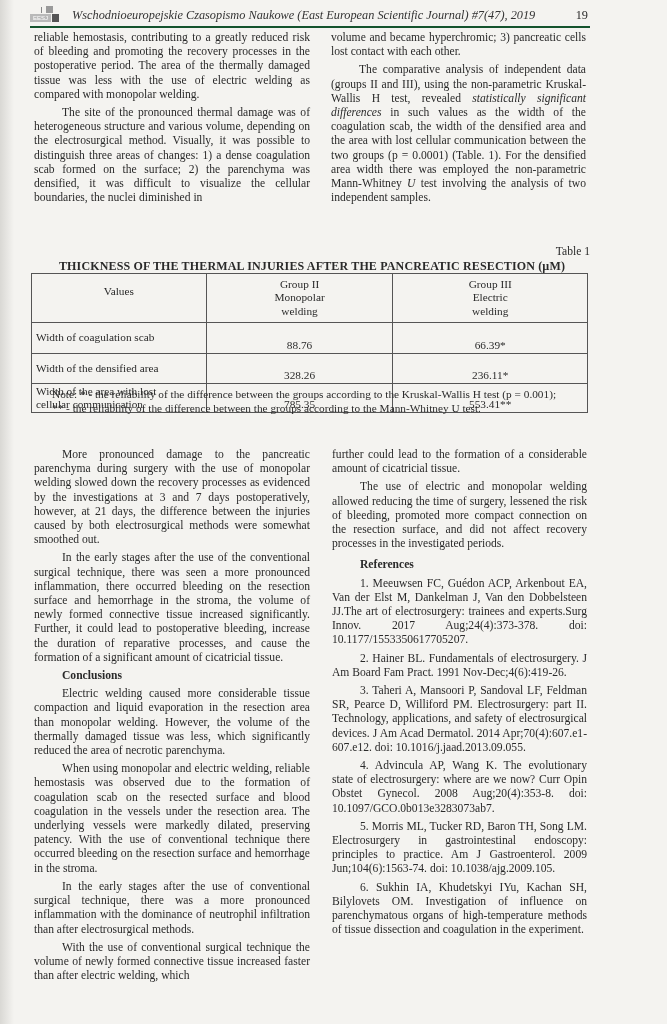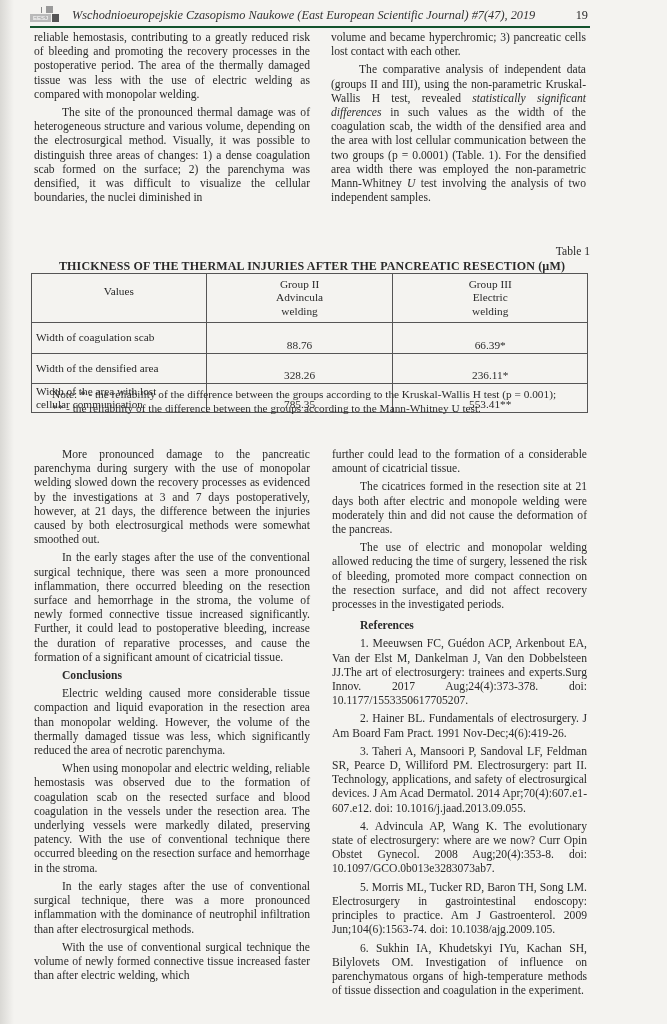--- a/index.html
+++ b/index.html
@@ -94,21 +94,21 @@
 
 <table class="data-table">
   <colgroup>
     <col style="width:175px">
       <col style="width:187px">
       <col style="width:195px">
   </colgroup>
   <tbody>
       <tr>
     <th><span>Values</span><br><br></th>
-    <th><span>Group II</span><br><span>Advincula</span><br><span>welding</span></th>
+    <th><span>Group II</span><br><span>Monopolar</span><br><span>welding</span></th>
     <th><span>Group III</span><br><span>Electric</span><br><span>welding</span></th>
   </tr>
   <tr class="r1">
     <td class="label">Width of coagulation scab</td>
     <td class="val">88.76</td>
     <td class="val">66.39*</td>
   </tr>
   <tr class="r2">
     <td class="label">Width of the densified area</td>
     <td class="val">328.26</td>
@@ -132,21 +132,20 @@
   <p>In the early stages after the use of the conventional surgical technique, there was seen a more pronounced inflammation, there occurred bleeding on the resection surface and hemorrhage in the stroma, the volume of newly formed connective tissue increased significantly. Further, it could lead to postoperative bleeding, increase the duration of reparative processes, and cause the formation of a significant amount of cicatricial tissue.</p>
   <p class="subhead">Conclusions</p>
   <p>Electric welding caused more considerable tissue compaction and liquid evaporation in the resection area than monopolar welding. However, the volume of the thermally damaged tissue was less, which significantly reduced the area of necrotic parenchyma.</p>
   <p>When using monopolar and electric welding, reliable hemostasis was observed due to the formation of coagulation scab on the resected surface and blood coagulation in the vessels under the resection area. The underlying vessels were markedly dilated, preserving patency. With the use of conventional technique there occurred bleeding on the resection surface and hemorrhage in the stroma.</p>
   <p>In the early stages after the use of conventional surgical technique, there was a more pronounced inflammation with the dominance of neutrophil infiltration than after electrosurgical methods.</p>
   <p>With the use of conventional surgical technique the volume of newly formed connective tissue increased faster than after electric welding, which</p>
 </div>
 
 <div class="col col-right-bottom">
   <p class="noindent">further could lead to the formation of a considerable amount of cicatricial tissue.</p>
-  <p>The cicatrices formed in the resection site at 21 days both after electric and monopole welding were moderately thin and did not cause the deformation of the pancreas.</p>
   <p>The use of electric and monopolar welding allowed reducing the time of surgery, lessened the risk of bleeding, promoted more compact connection on the resection surface, and did not affect recovery processes in the investigated periods.</p>
   <p class="refs-title">References</p>
   <p>1. Meeuwsen FC, Guédon ACP, Arkenbout EA, Van der Elst M, Dankelman J, Van den Dobbelsteen JJ.The art of electrosurgery: trainees and experts.Surg Innov. 2017 Aug;24(4):373-378. doi: 10.1177/1553350617705207.</p>
   <p>2. Hainer BL. Fundamentals of electrosurgery. J Am Board Fam Pract. 1991 Nov-Dec;4(6):419-26.</p>
   <p>3. Taheri A, Mansoori P, Sandoval LF, Feldman SR, Pearce D, Williford PM. Electrosurgery: part II. Technology, applications, and safety of electrosurgical devices. J Am Acad Dermatol. 2014 Apr;70(4):607.e1-607.e12. doi: 10.1016/j.jaad.2013.09.055.</p>
   <p>4. Advincula AP, Wang K. The evolutionary state of electrosurgery: where are we now? Curr Opin Obstet Gynecol. 2008 Aug;20(4):353-8. doi: 10.1097/GCO.0b013e3283073ab7.</p>
   <p>5. Morris ML, Tucker RD, Baron TH, Song LM. Electrosurgery in gastrointestinal endoscopy: principles to practice. Am J Gastroenterol. 2009 Jun;104(6):1563-74. doi: 10.1038/ajg.2009.105.</p>
   <p>6. Sukhin IA, Khudetskyi IYu, Kachan SH, Bilylovets OM. Investigation of influence on parenchymatous organs of high-temperature methods of tissue dissection and coagulation in the experiment.</p>
 </div>
 

